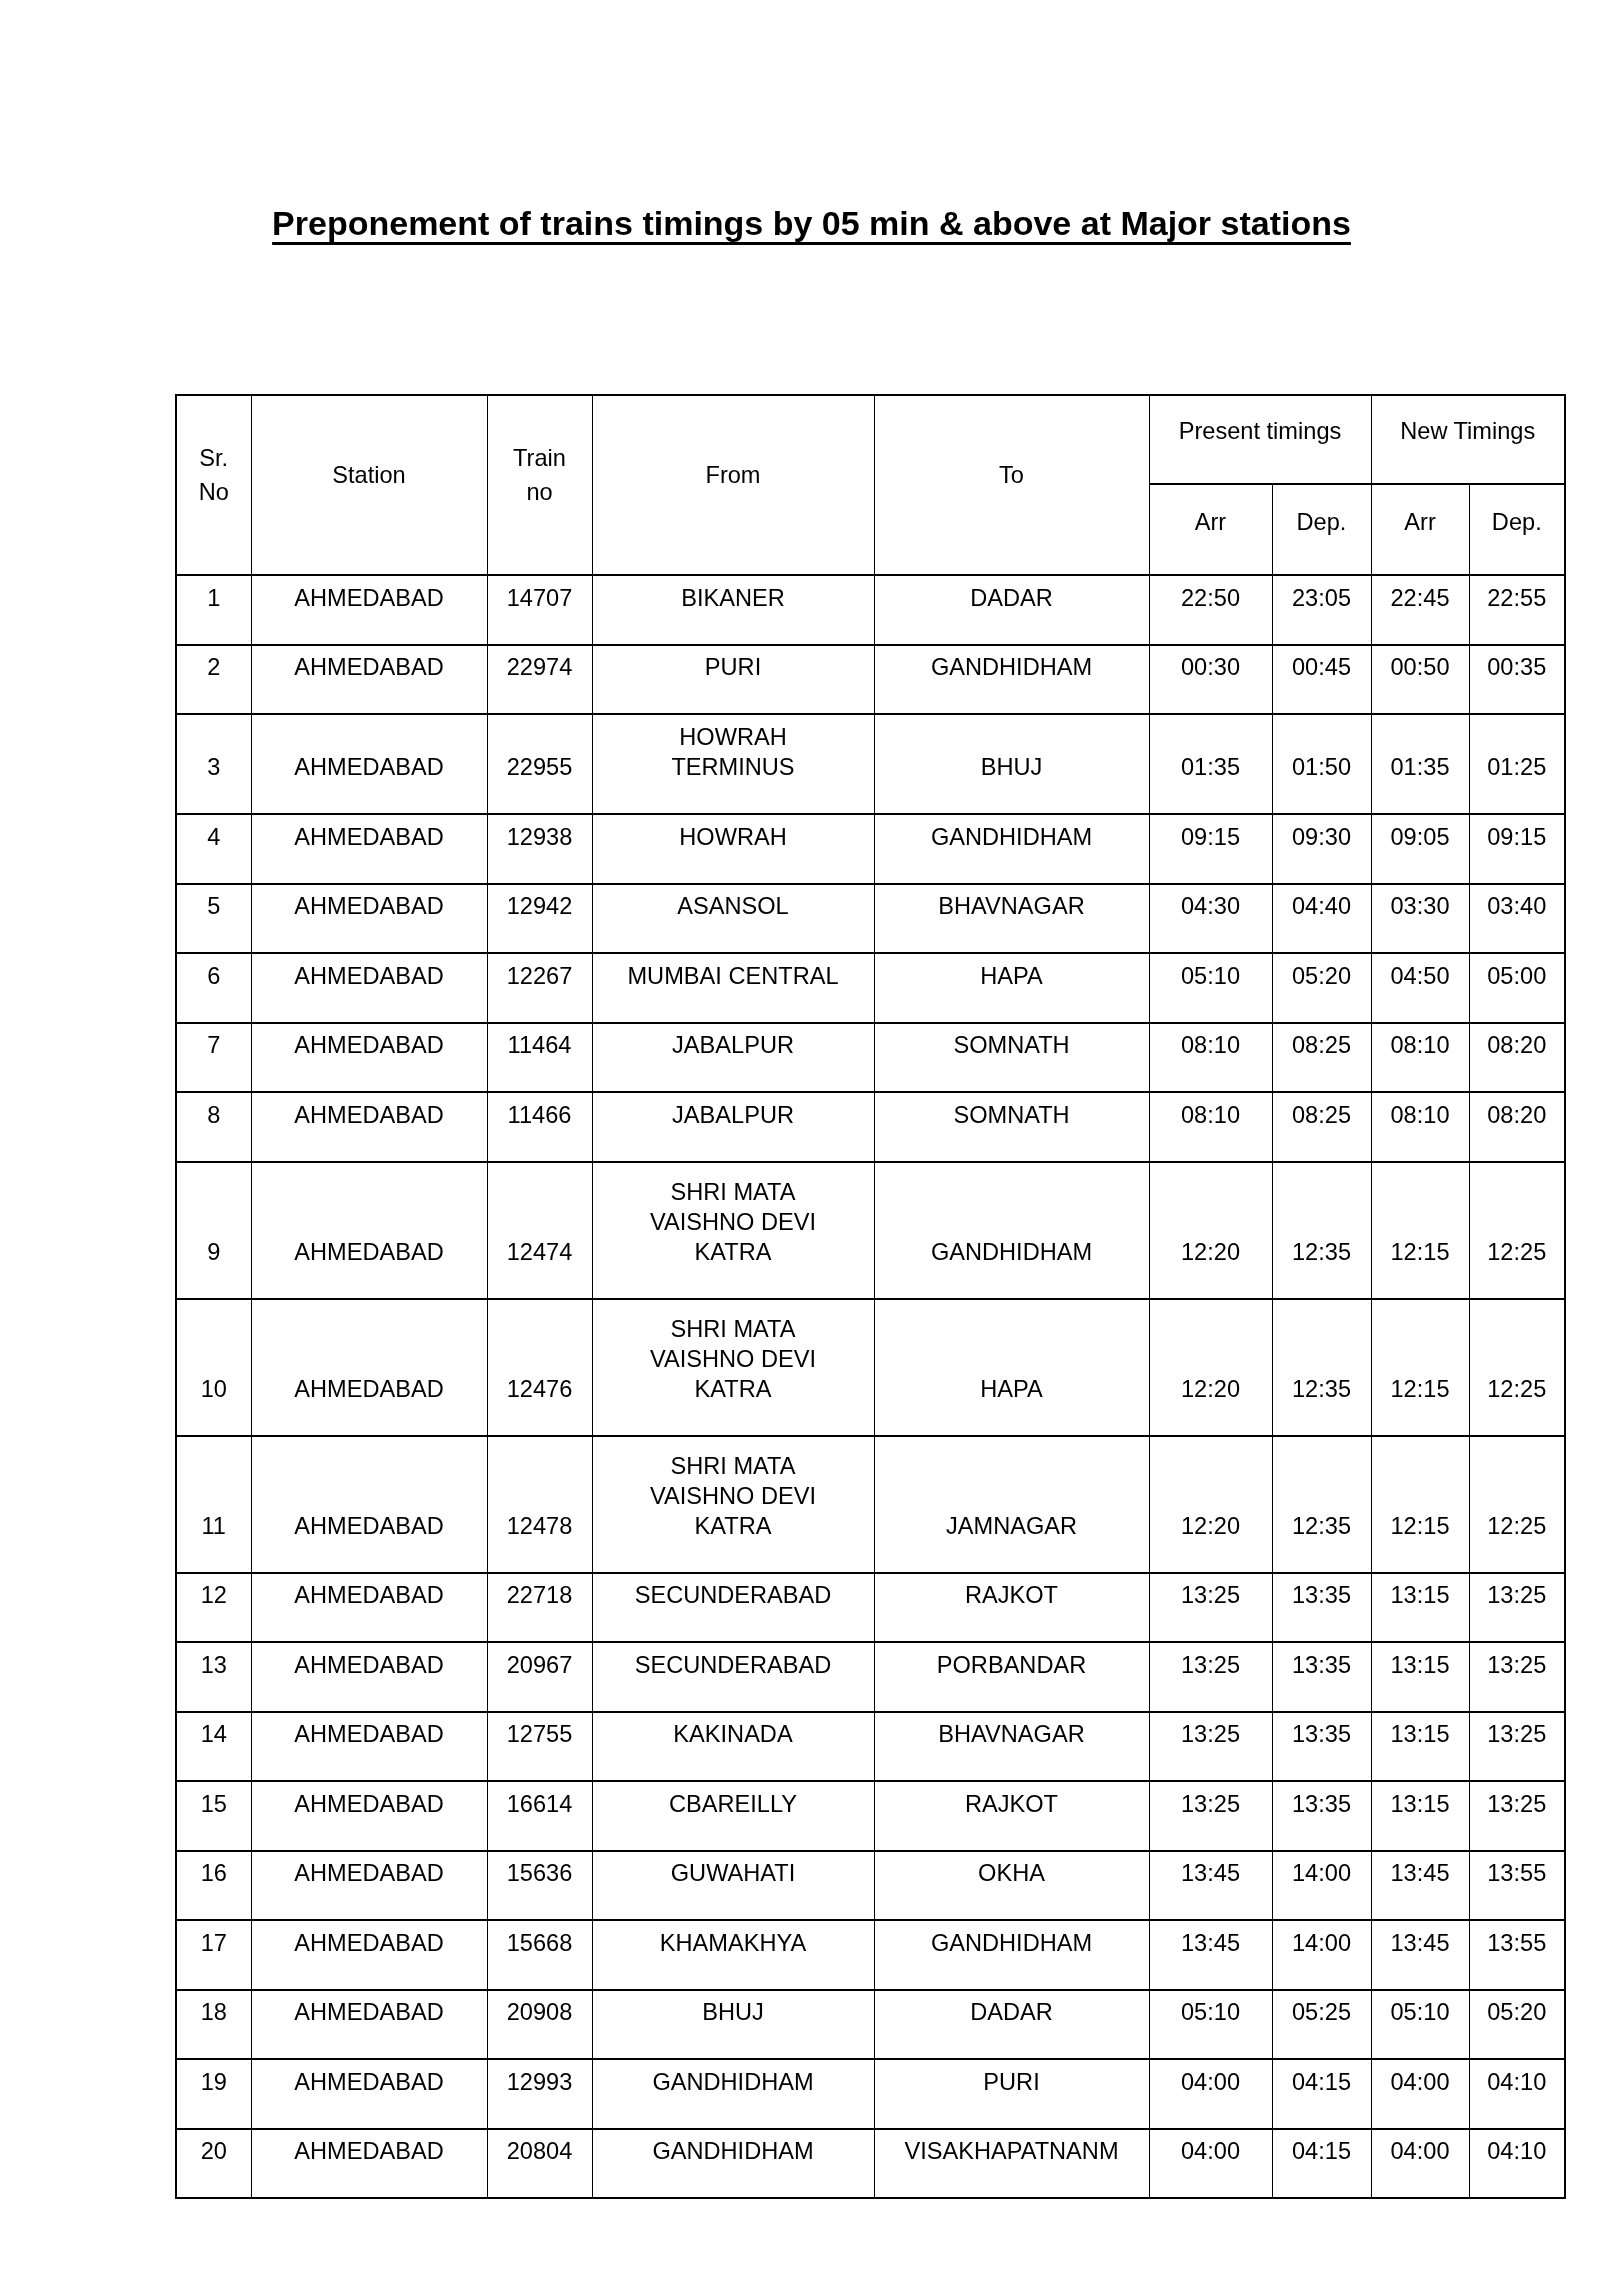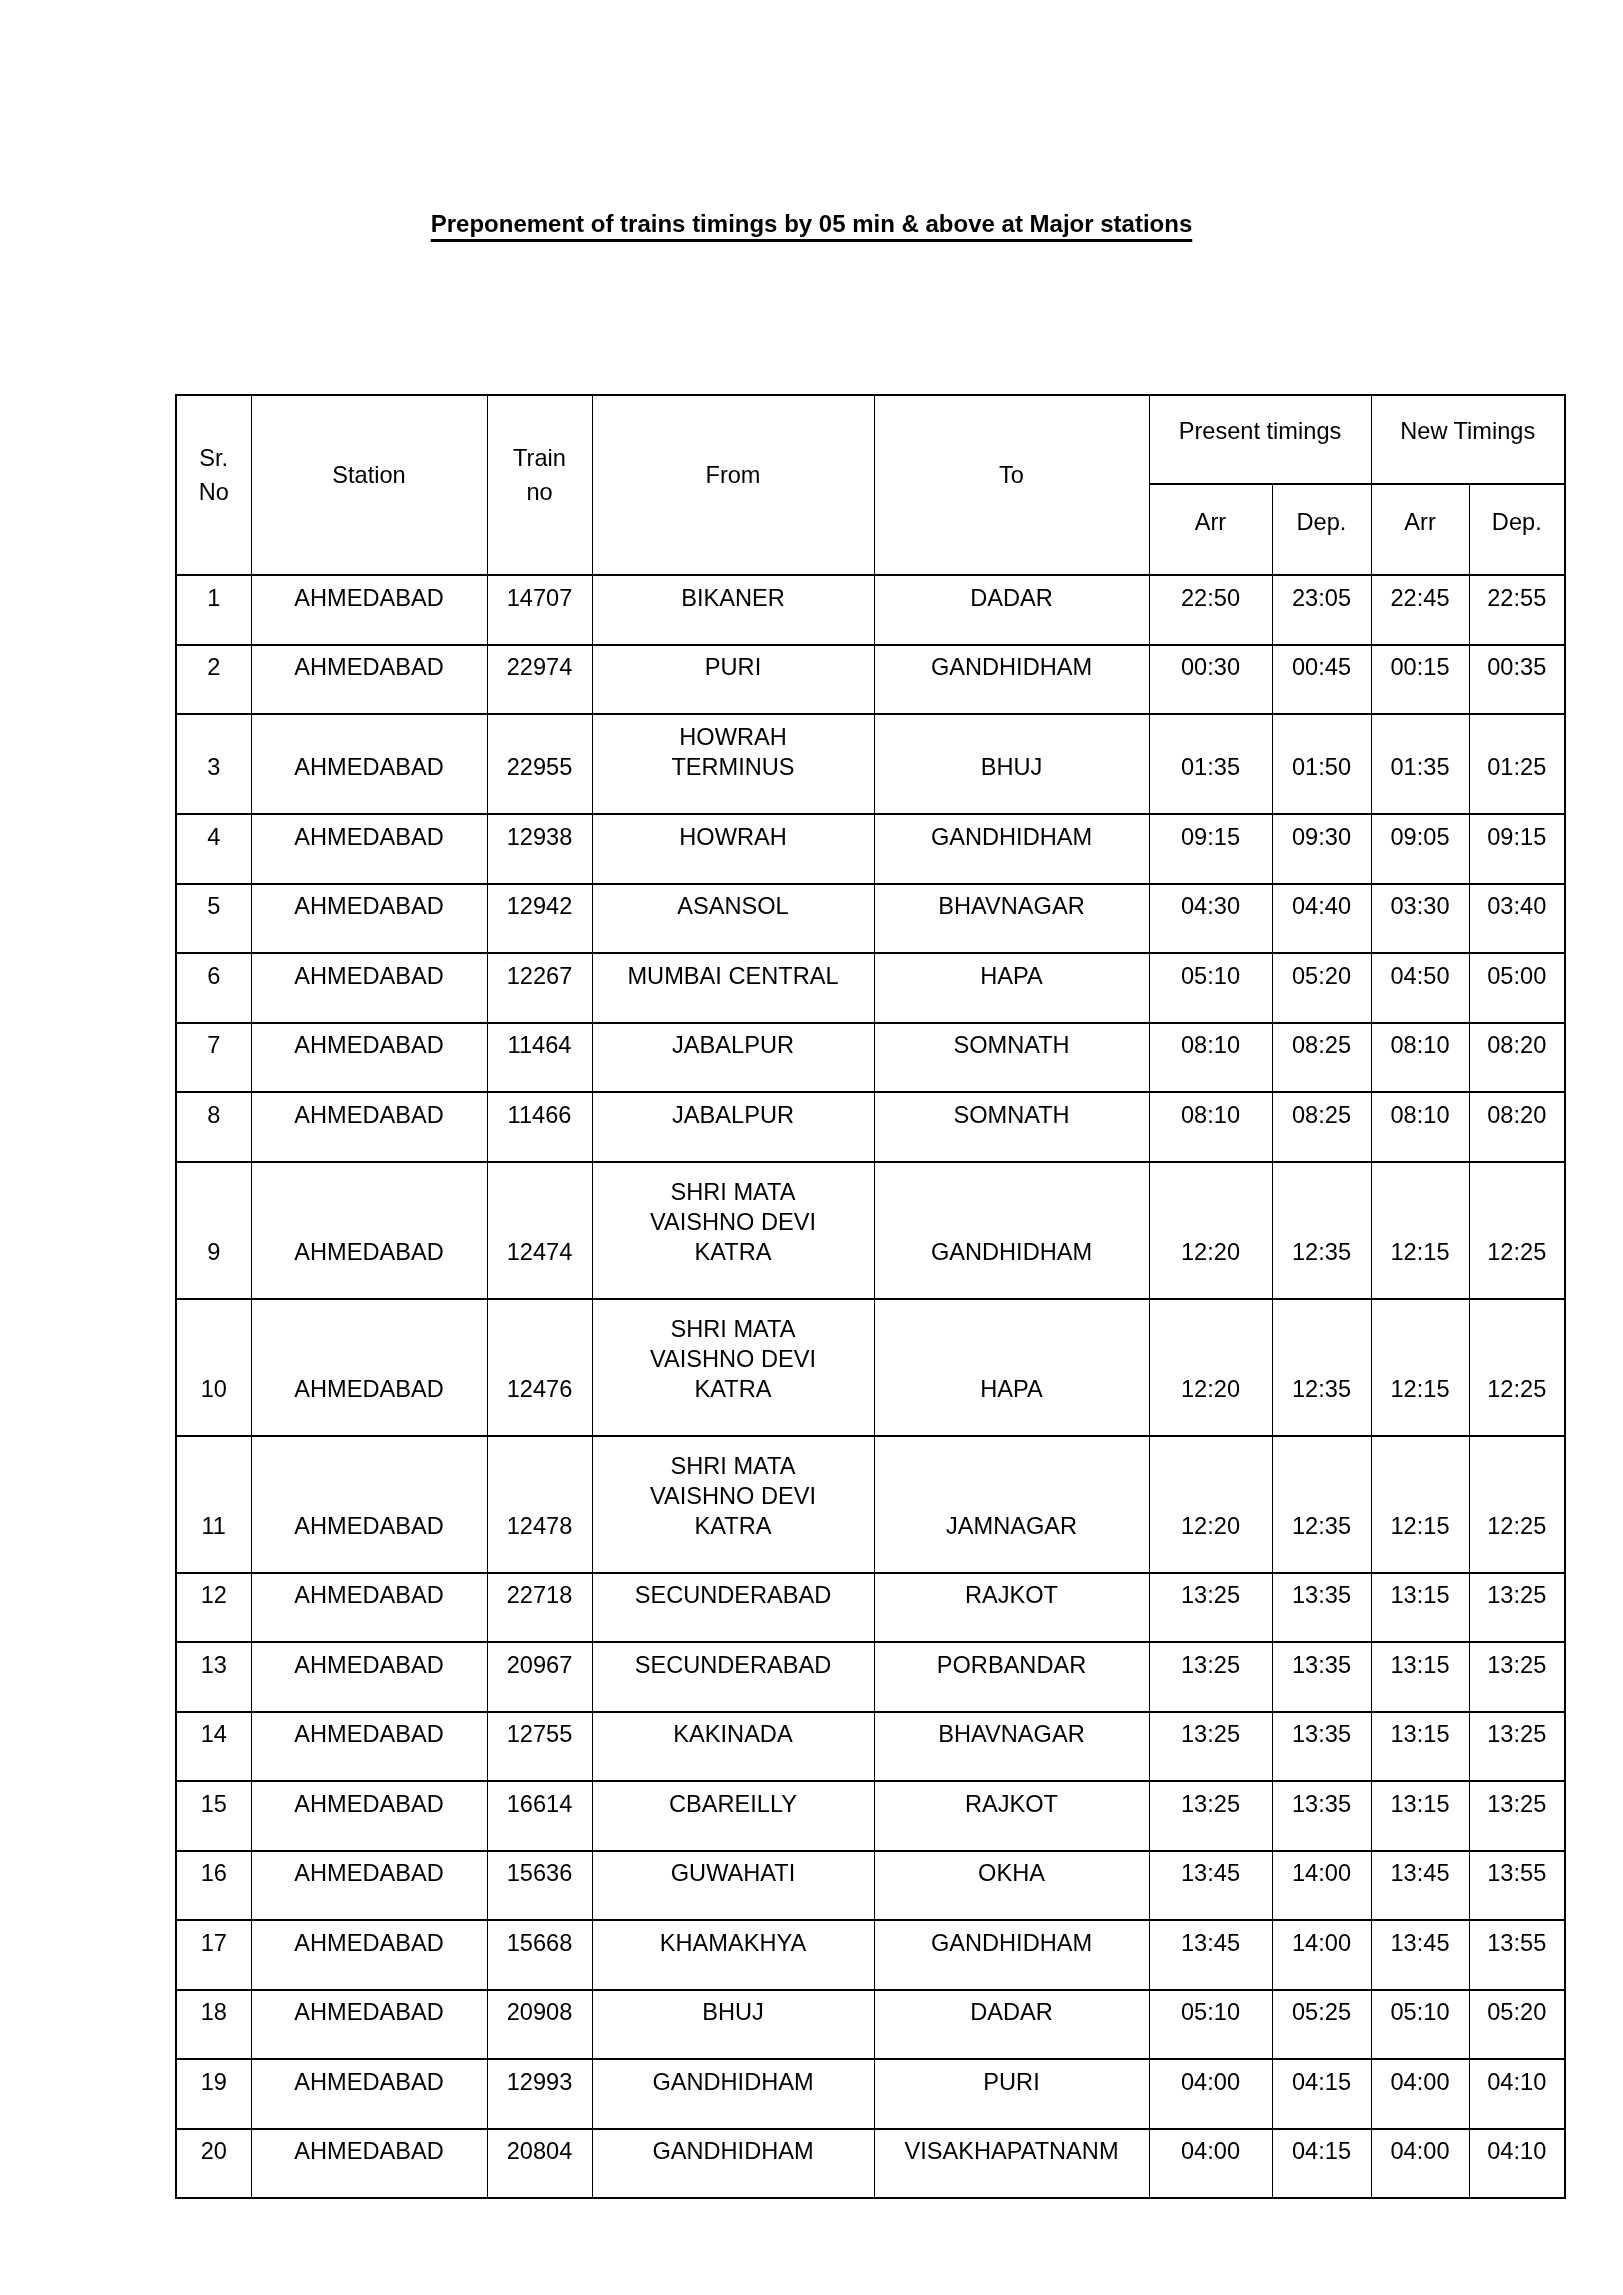--- a/index.html
+++ b/index.html
@@ -15,21 +15,21 @@
     color: #000000;
     font-family: "Liberation Sans", "DejaVu Sans", sans-serif;
     overflow: hidden;
   }
   .doc-title {
     position: absolute;
     top: 194px;
     left: 0;
     width: 100%;
     text-align: center;
-    font-size: 24px;
+    font-size: 34px;
     font-weight: bold;
     line-height: 59px;
   }
   .doc-title .title-line {
     text-decoration: underline;
     text-decoration-thickness: 3.3px;
     text-underline-offset: 6.5px;
   }
   table.timings-table {
     position: absolute;
@@ -139,21 +139,21 @@
           <td>22:55</td>
         </tr>
         <tr>
           <td>2</td>
           <td>AHMEDABAD</td>
           <td>22974</td>
           <td>PURI</td>
           <td>GANDHIDHAM</td>
           <td>00:30</td>
           <td>00:45</td>
-          <td>00:15</td>
+          <td>00:50</td>
           <td>00:35</td>
         </tr>
         <tr class="row-2line">
           <td>3</td>
           <td>AHMEDABAD</td>
           <td>22955</td>
           <td>HOWRAH
 TERMINUS</td>
           <td>BHUJ</td>
           <td>01:35</td>

